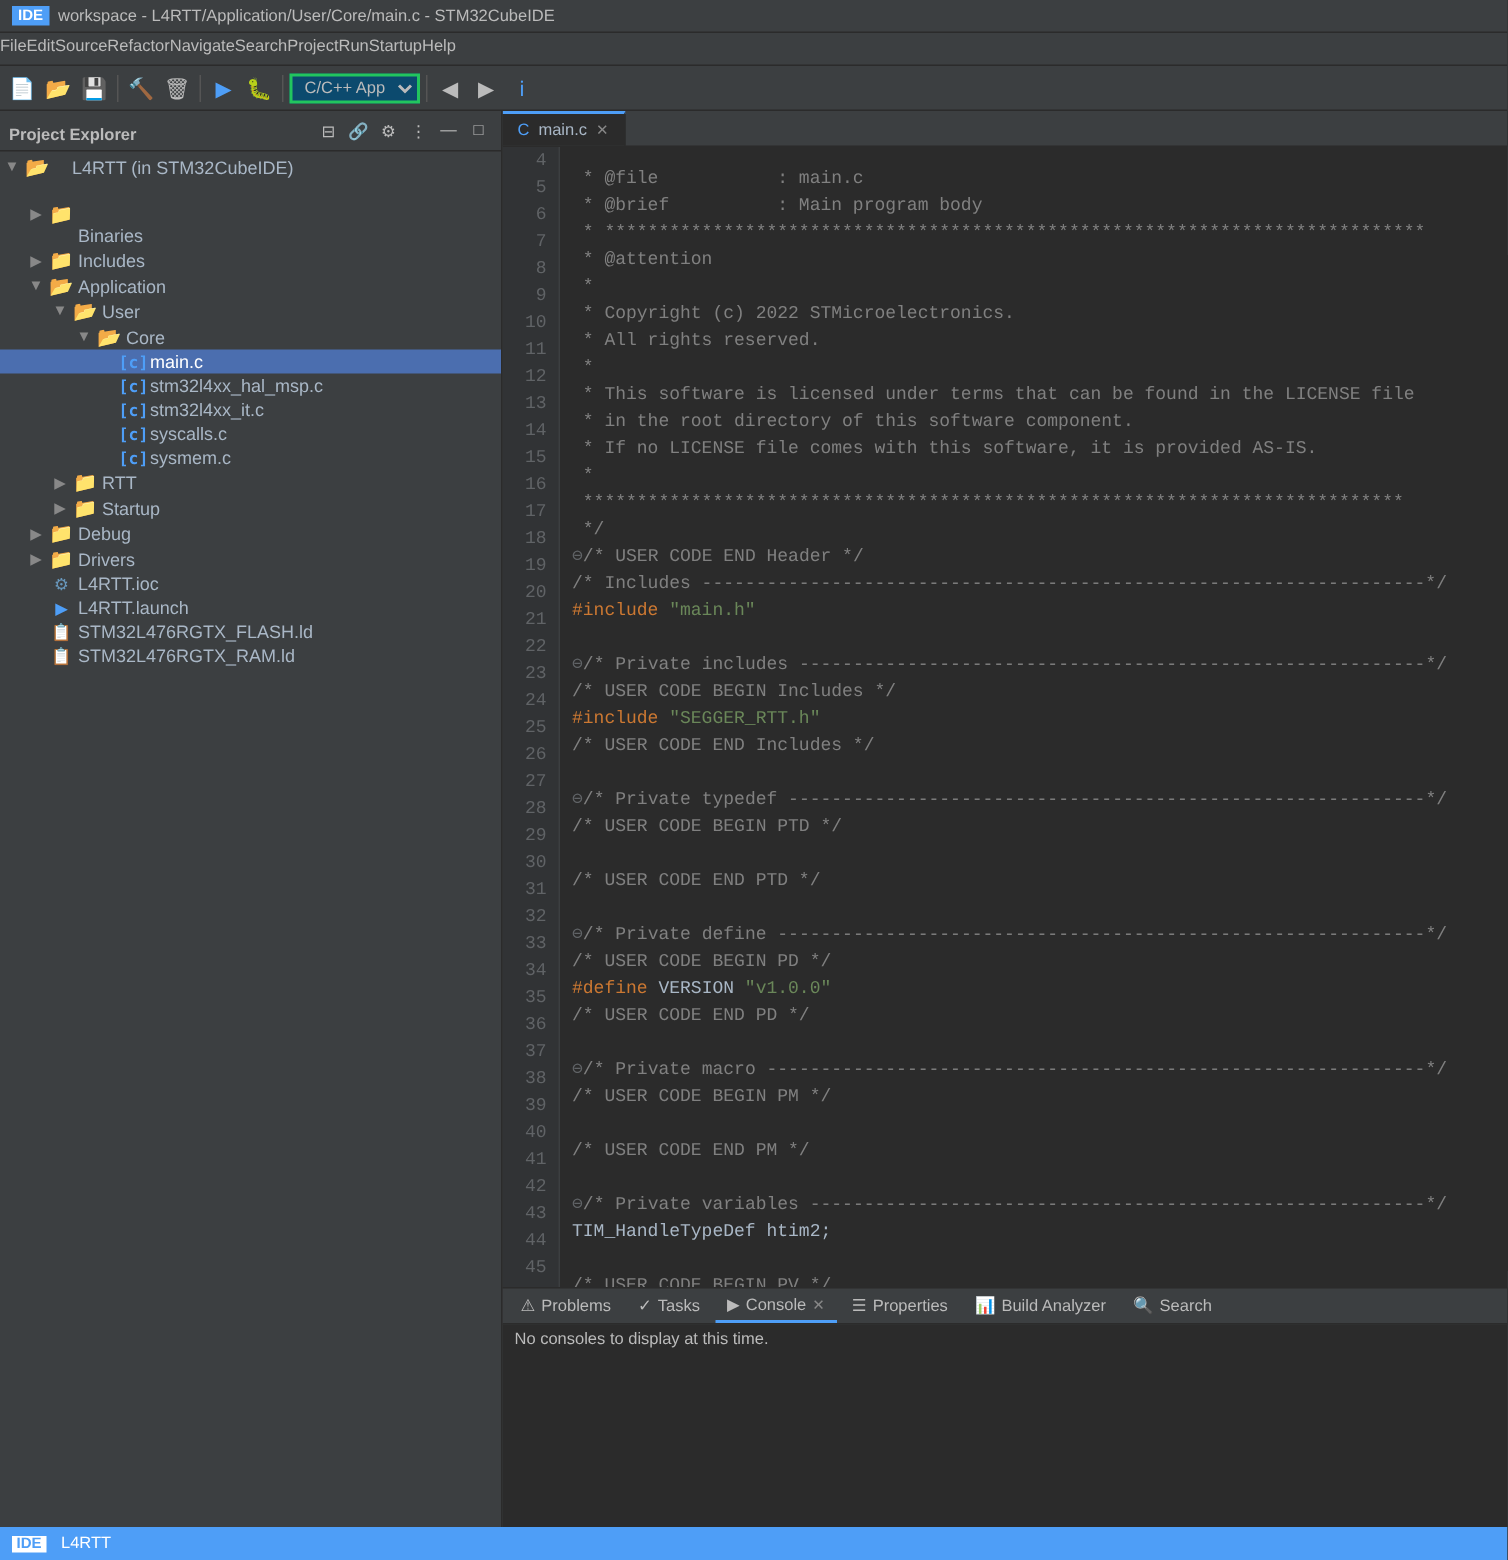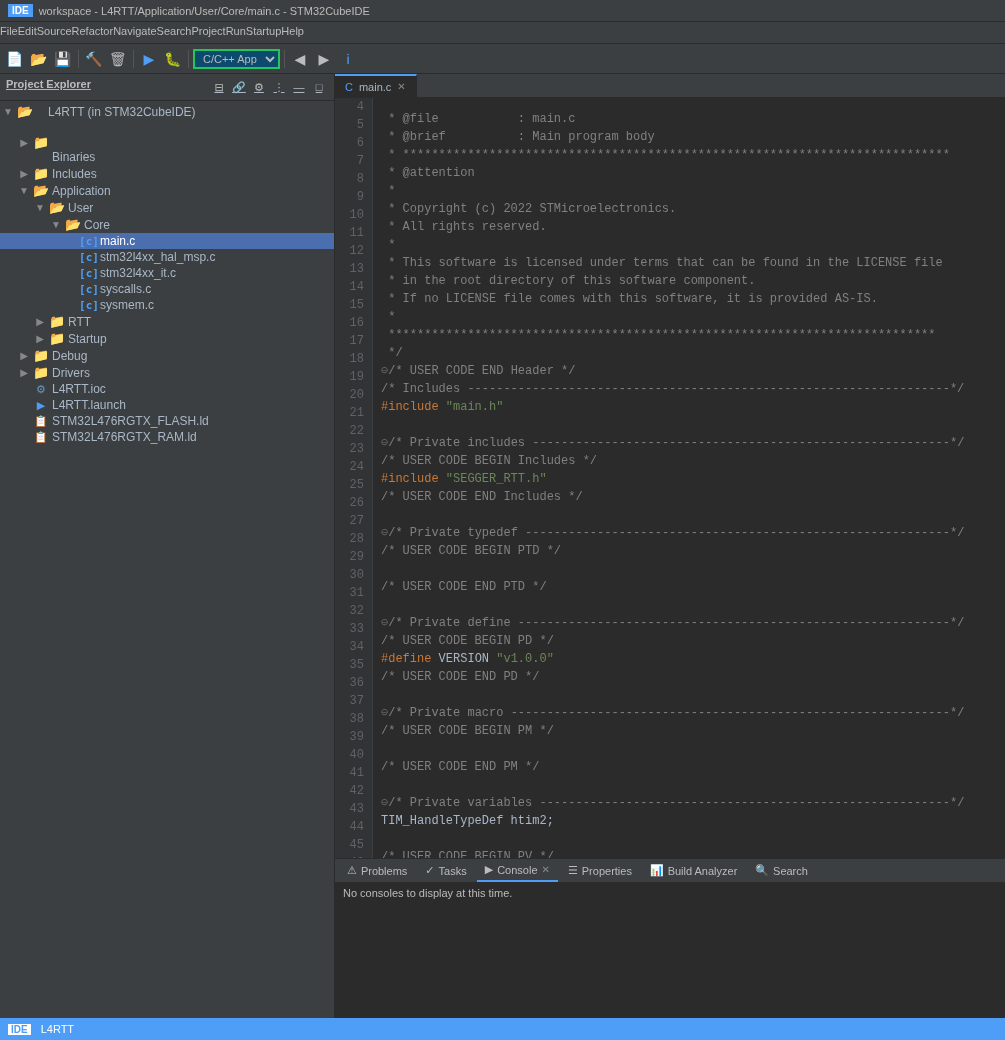--- a/index.html
+++ b/index.html
@@ -16,21 +16,21 @@
     #toolbar { background: #3c3f41; display: flex; align-items: center; gap: 2px; padding: 2px 4px; height: 30px; border-bottom: 1px solid #2b2b2b; }
     .toolbar-btn { background: transparent; border: none; color: #bbb; padding: 2px 4px; cursor: pointer; font-size: 14px; display: flex; align-items: center; justify-content: center; width: 22px; height: 22px; }
     .toolbar-separator { width: 1px; background: #555; height: 18px; margin: 0 2px; }
     .toolbar-dropdown { background: #0c4a6e; border: 2px solid #22c55e; color: #bbb; font-size: 11px; padding: 1px 4px; height: 20px; }
     
     
     #main { display: flex; height: calc(1040px - 22px - 22px - 30px - 22px); }
     
     
     #sidebar { width: 335px; background: #3c3f41; border-right: 1px solid #2b2b2b; display: flex; flex-direction: column; overflow: hidden; }
-    #sidebar-header { display: flex; align-items: flex-start; justify-content: space-between; padding: 4px 6px; background: #3c3f41; border-bottom: 1px solid #2b2b2b; text-decoration: underline; }
+    #sidebar-header { display: flex; align-items: flex-end; justify-content: space-between; padding: 4px 6px; background: #3c3f41; border-bottom: 1px solid #2b2b2b; }
     #sidebar-header .title { font-size: 11px; color: #bbb; font-weight: bold; }
     #sidebar-header .actions { display: flex; gap: 2px; }
     #sidebar-header .action-btn { background: transparent; border: none; color: #bbb; font-size: 11px; cursor: pointer; width: 18px; height: 18px; display: flex; align-items: center; justify-content: center; }
     #sidebar-tree { overflow-y: auto; flex: 1; padding: 2px 0; }
     
     
     .tree-item { display: flex; align-items: center; padding: 1px 0; cursor: pointer; white-space: nowrap; font-size: 12px; color: #a9b7c6; }
     .tree-item.selected { background: #4b6eaf; color: #fff; }
     .tree-item .indent { display: inline-block; width: 16px; flex-shrink: 0; }
     .tree-item .arrow { width: 16px; flex-shrink: 0; font-size: 10px; color: #888; display: inline-flex; align-items: center; justify-content: center; }

